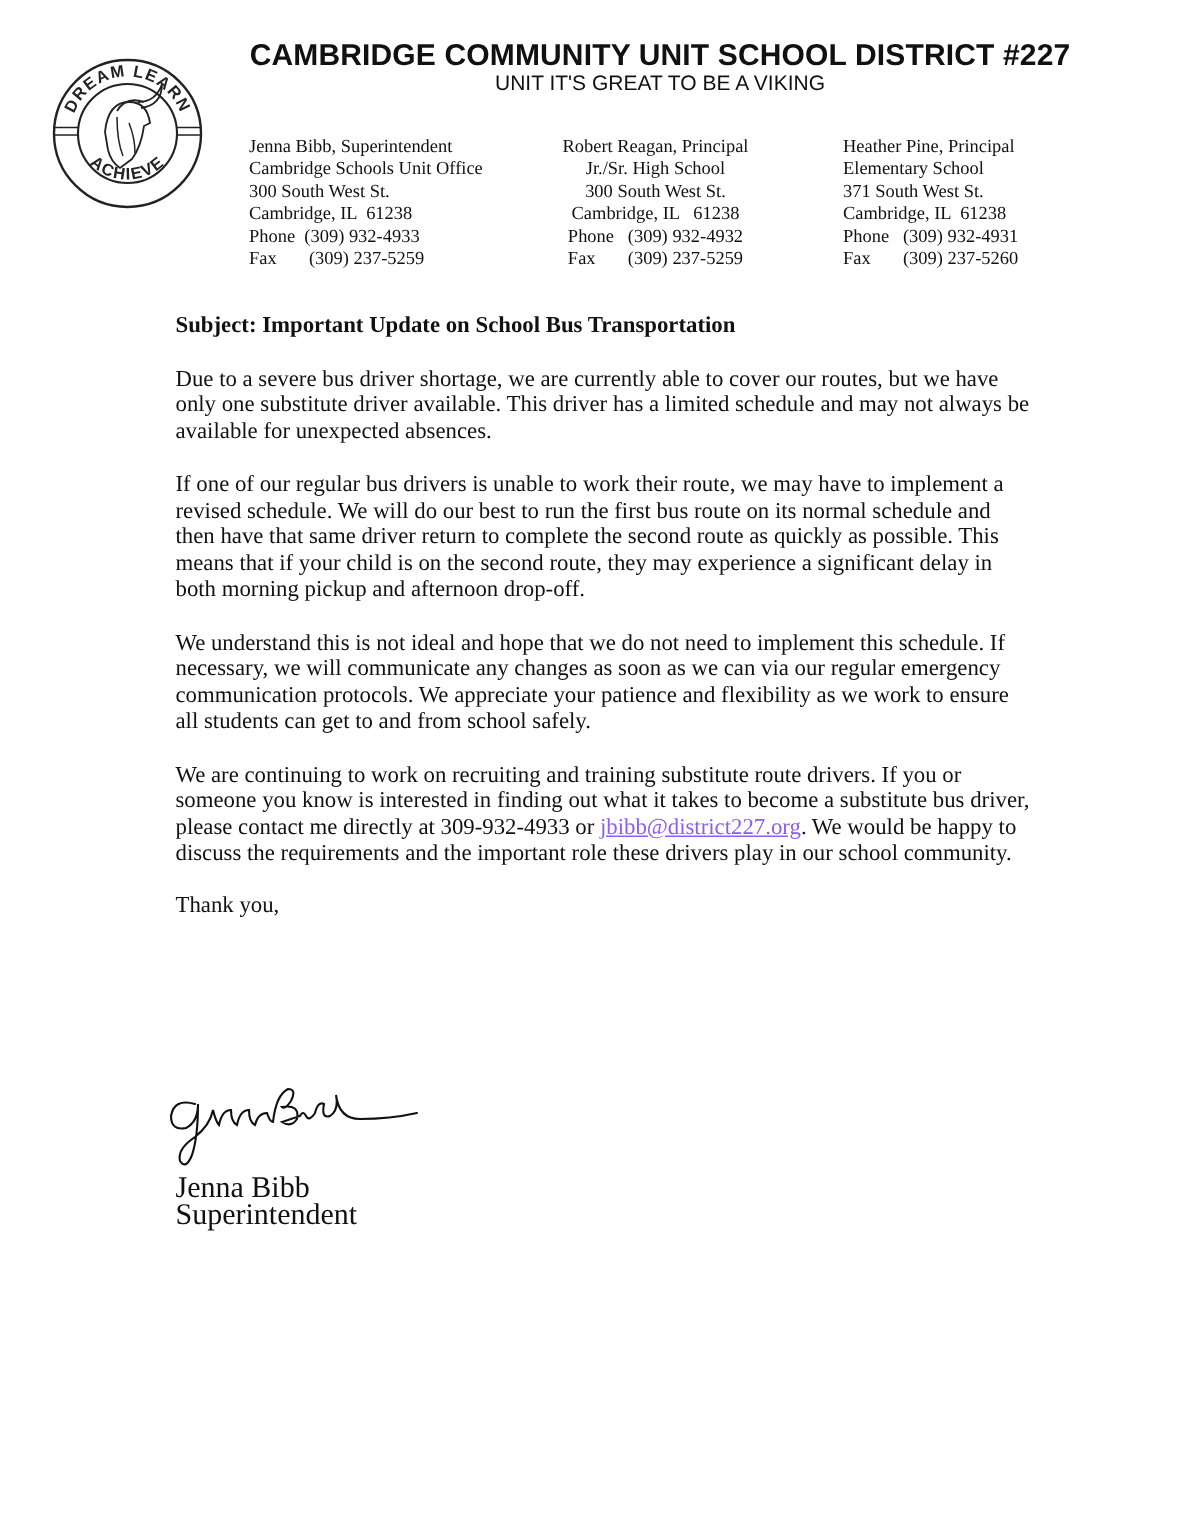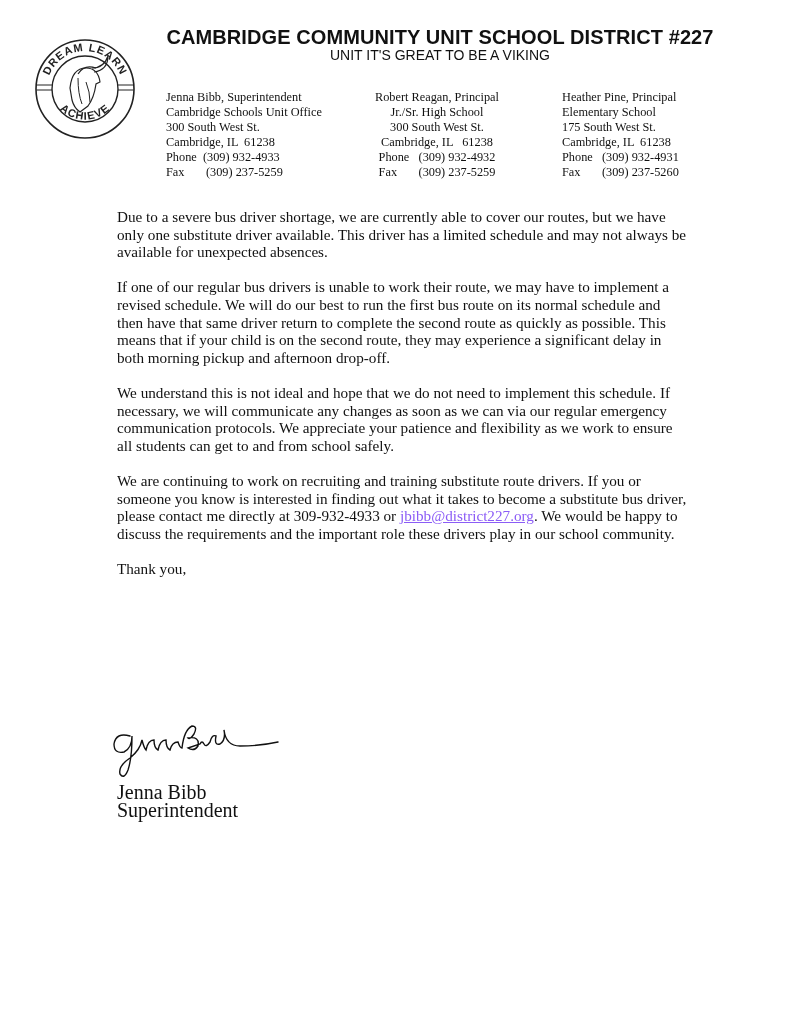--- a/index.html
+++ b/index.html
@@ -62,27 +62,28 @@
   <div>Robert Reagan, Principal</div>
   <div>Jr./Sr. High School</div>
   <div>300 South West St.</div>
   <div>Cambridge, IL   61238</div>
   <div>Phone   (309) 932-4932</div>
   <div>Fax       (309) 237-5259</div>
 </div>
 <div class="contact-col col3">
   <div>Heather Pine, Principal</div>
   <div>Elementary School</div>
-  <div>175 South West St.</div>
+  <div>371 South West St.</div>
   <div>Cambridge, IL  61238</div>
   <div>Phone   (309) 932-4931</div>
   <div>Fax       (309) 237-5260</div>
 </div>
 
 <div class="body">
+  <p class="subject">Subject: Important Update on School Bus Transportation</p>
   <p class="p">Due to a severe bus driver shortage, we are currently able to cover our routes, but we have only one substitute driver available. This driver has a limited schedule and may not always be available for unexpected absences.</p>
   <p class="p">If one of our regular bus drivers is unable to work their route, we may have to implement a revised schedule. We will do our best to run the first bus route on its normal schedule and then have that same driver return to complete the second route as quickly as possible. This means that if your child is on the second route, they may experience a significant delay in both morning pickup and afternoon drop-off.</p>
   <p class="p">We understand this is not ideal and hope that we do not need to implement this schedule. If necessary, we will communicate any changes as soon as we can via our regular emergency communication protocols. We appreciate your patience and flexibility as we work to ensure all students can get to and from school safely.</p>
   <p class="p"><span>We are continuing to work on recruiting and training substitute route drivers. If you or someone you know is interested in finding out what it takes to become a substitute bus driver, please contact me directly at 309-932-4933 or </span><a class="link">jbibb@district227.org</a><span>.  We would be happy to discuss the requirements and the important role these drivers play in our school community.</span></p>
   <p class="p">Thank you,</p>
 </div>
 
 <svg class="sig" viewBox="0 0 180 64">
   <path d="M20 18 Q6 14 4 26 Q4 36 14 34 Q22 30 22 18 Q22 40 18 52 Q14 62 10 56 Q8 48 20 40 Q30 32 32 22 Q34 30 36 32 Q38 22 44 22 Q44 30 48 32 Q50 22 56 22 Q56 30 60 32 Q62 24 68 24 Q70 30 72 30 Q74 12 82 8 Q88 8 84 16 Q80 22 78 20 Q90 18 88 28 Q84 34 78 30 Q84 28 90 26 Q92 22 94 26 Q96 30 100 24 Q102 16 106 18 Q104 28 110 26 Q116 22 114 12 Q116 28 130 28 Q150 28 168 24" fill="none" stroke="#111" stroke-width="1.4" stroke-linecap="round"></path>
 </svg>

